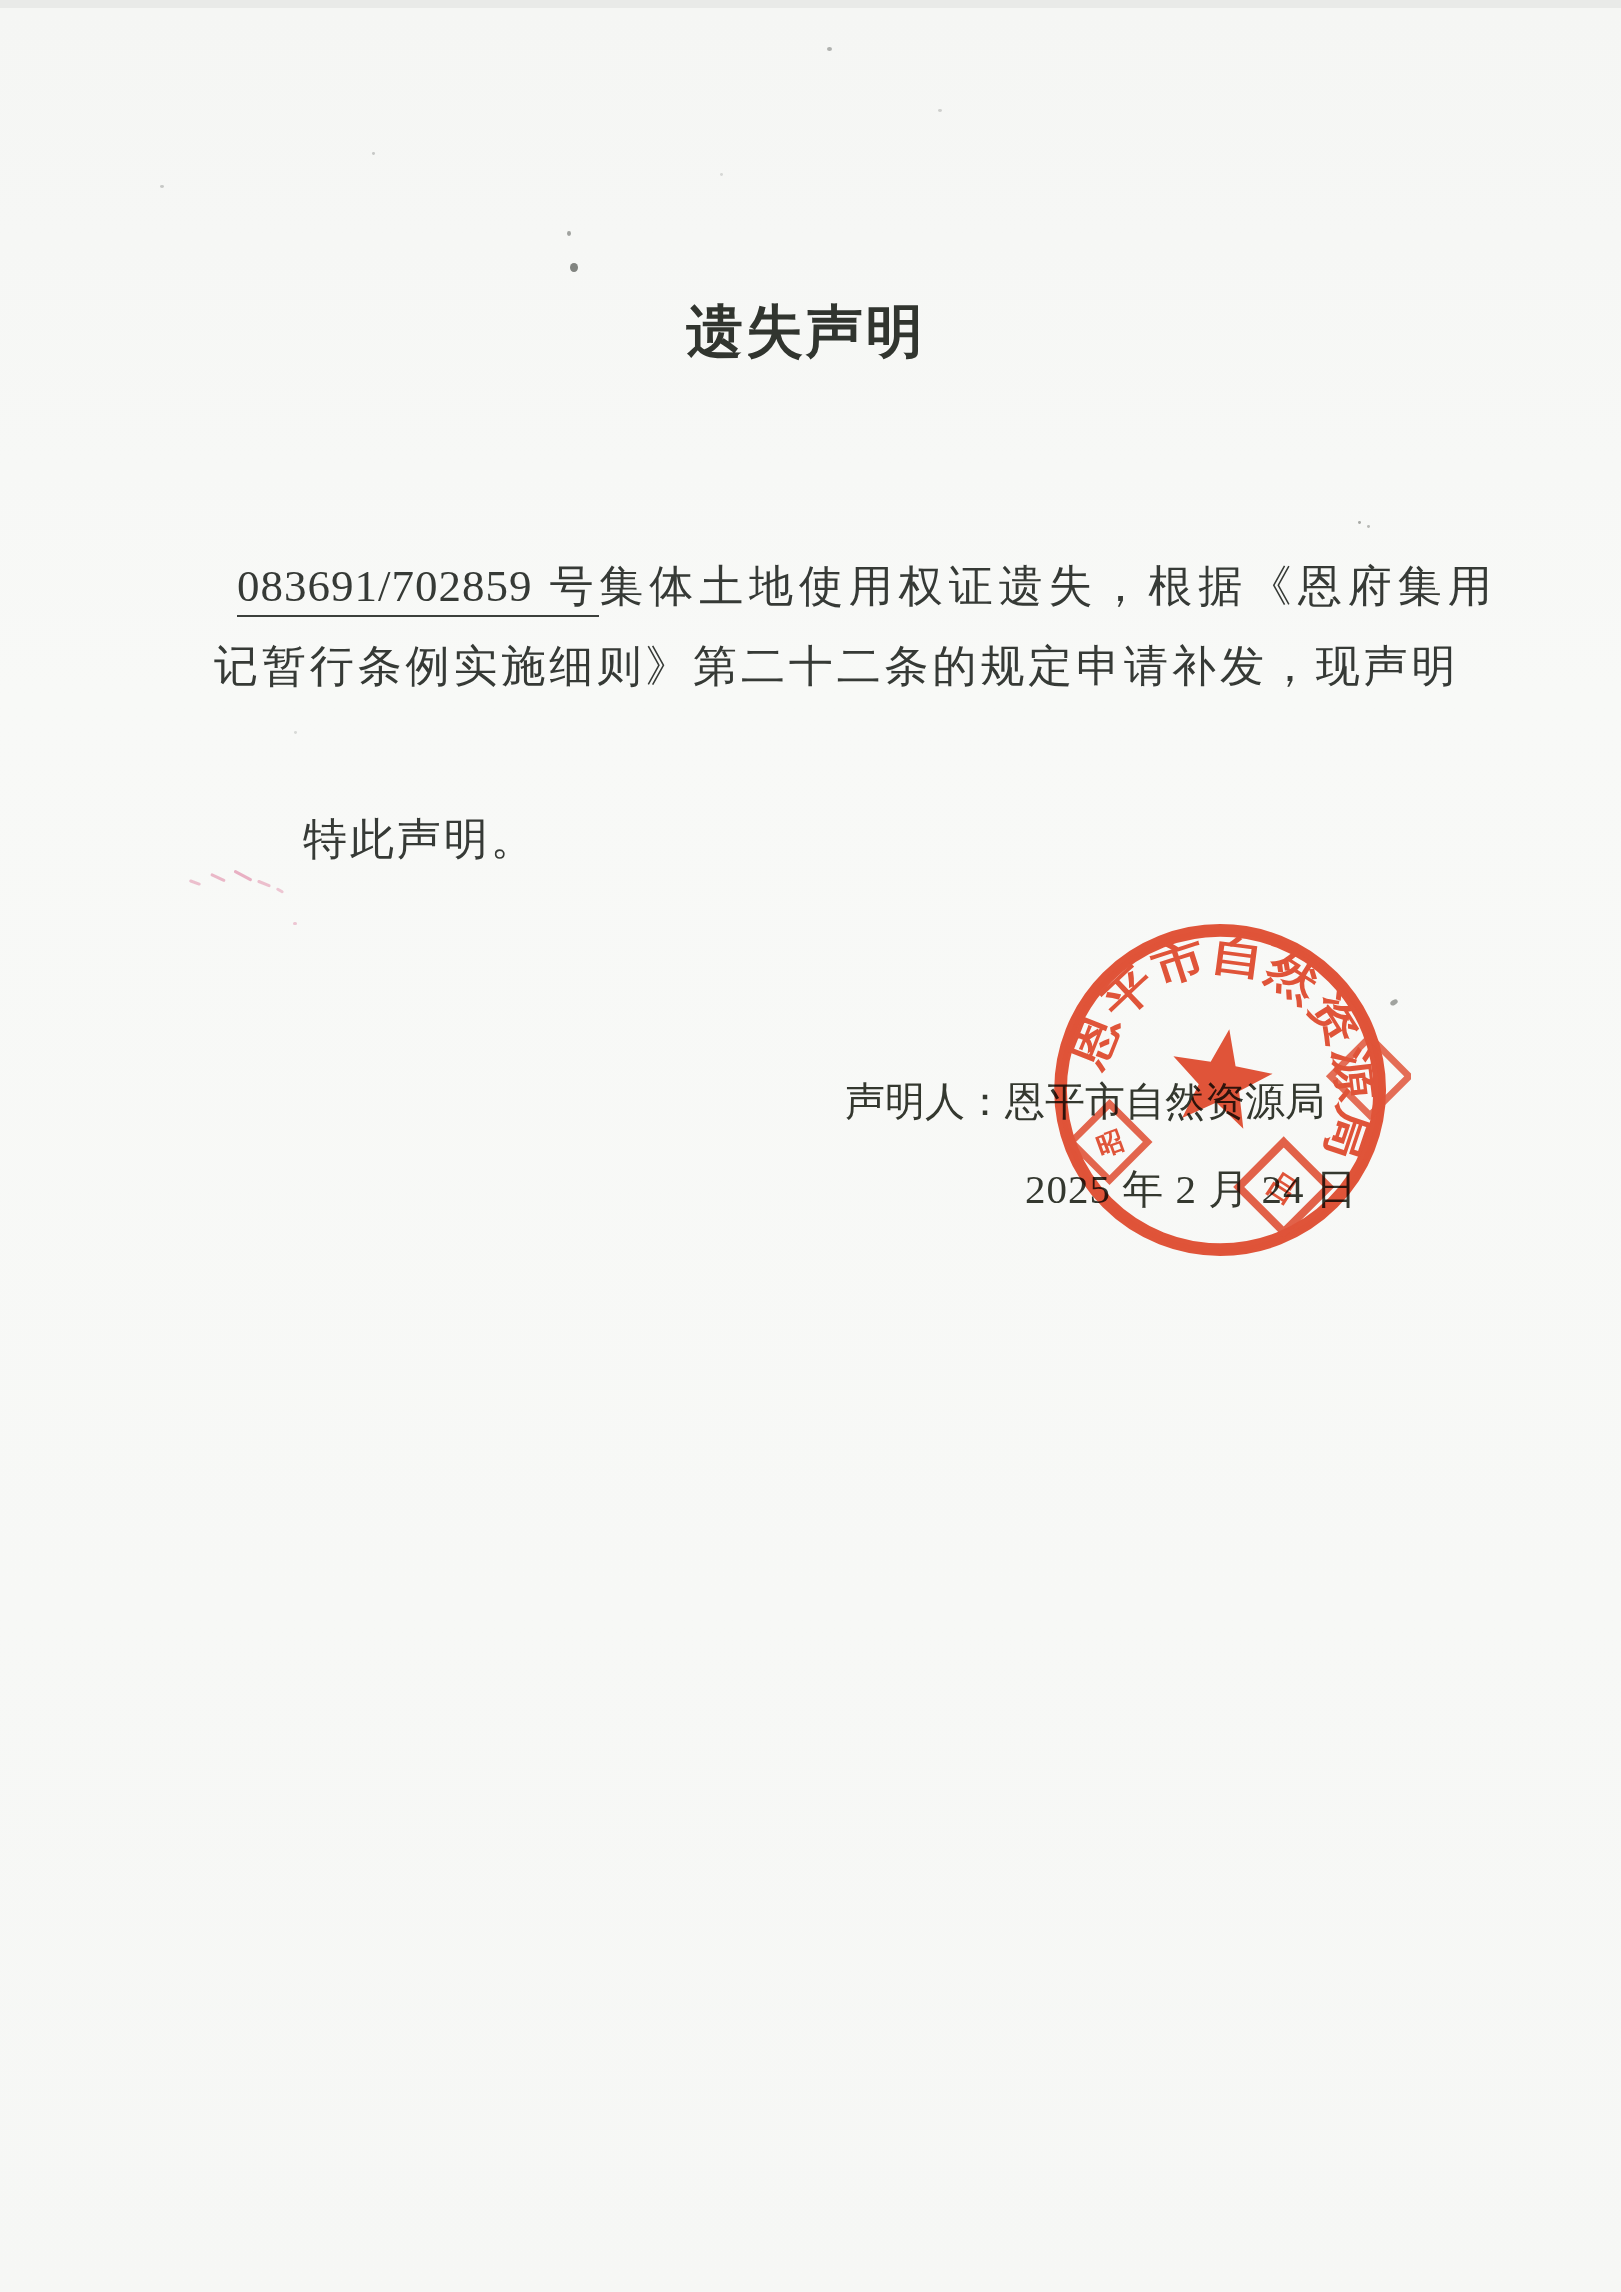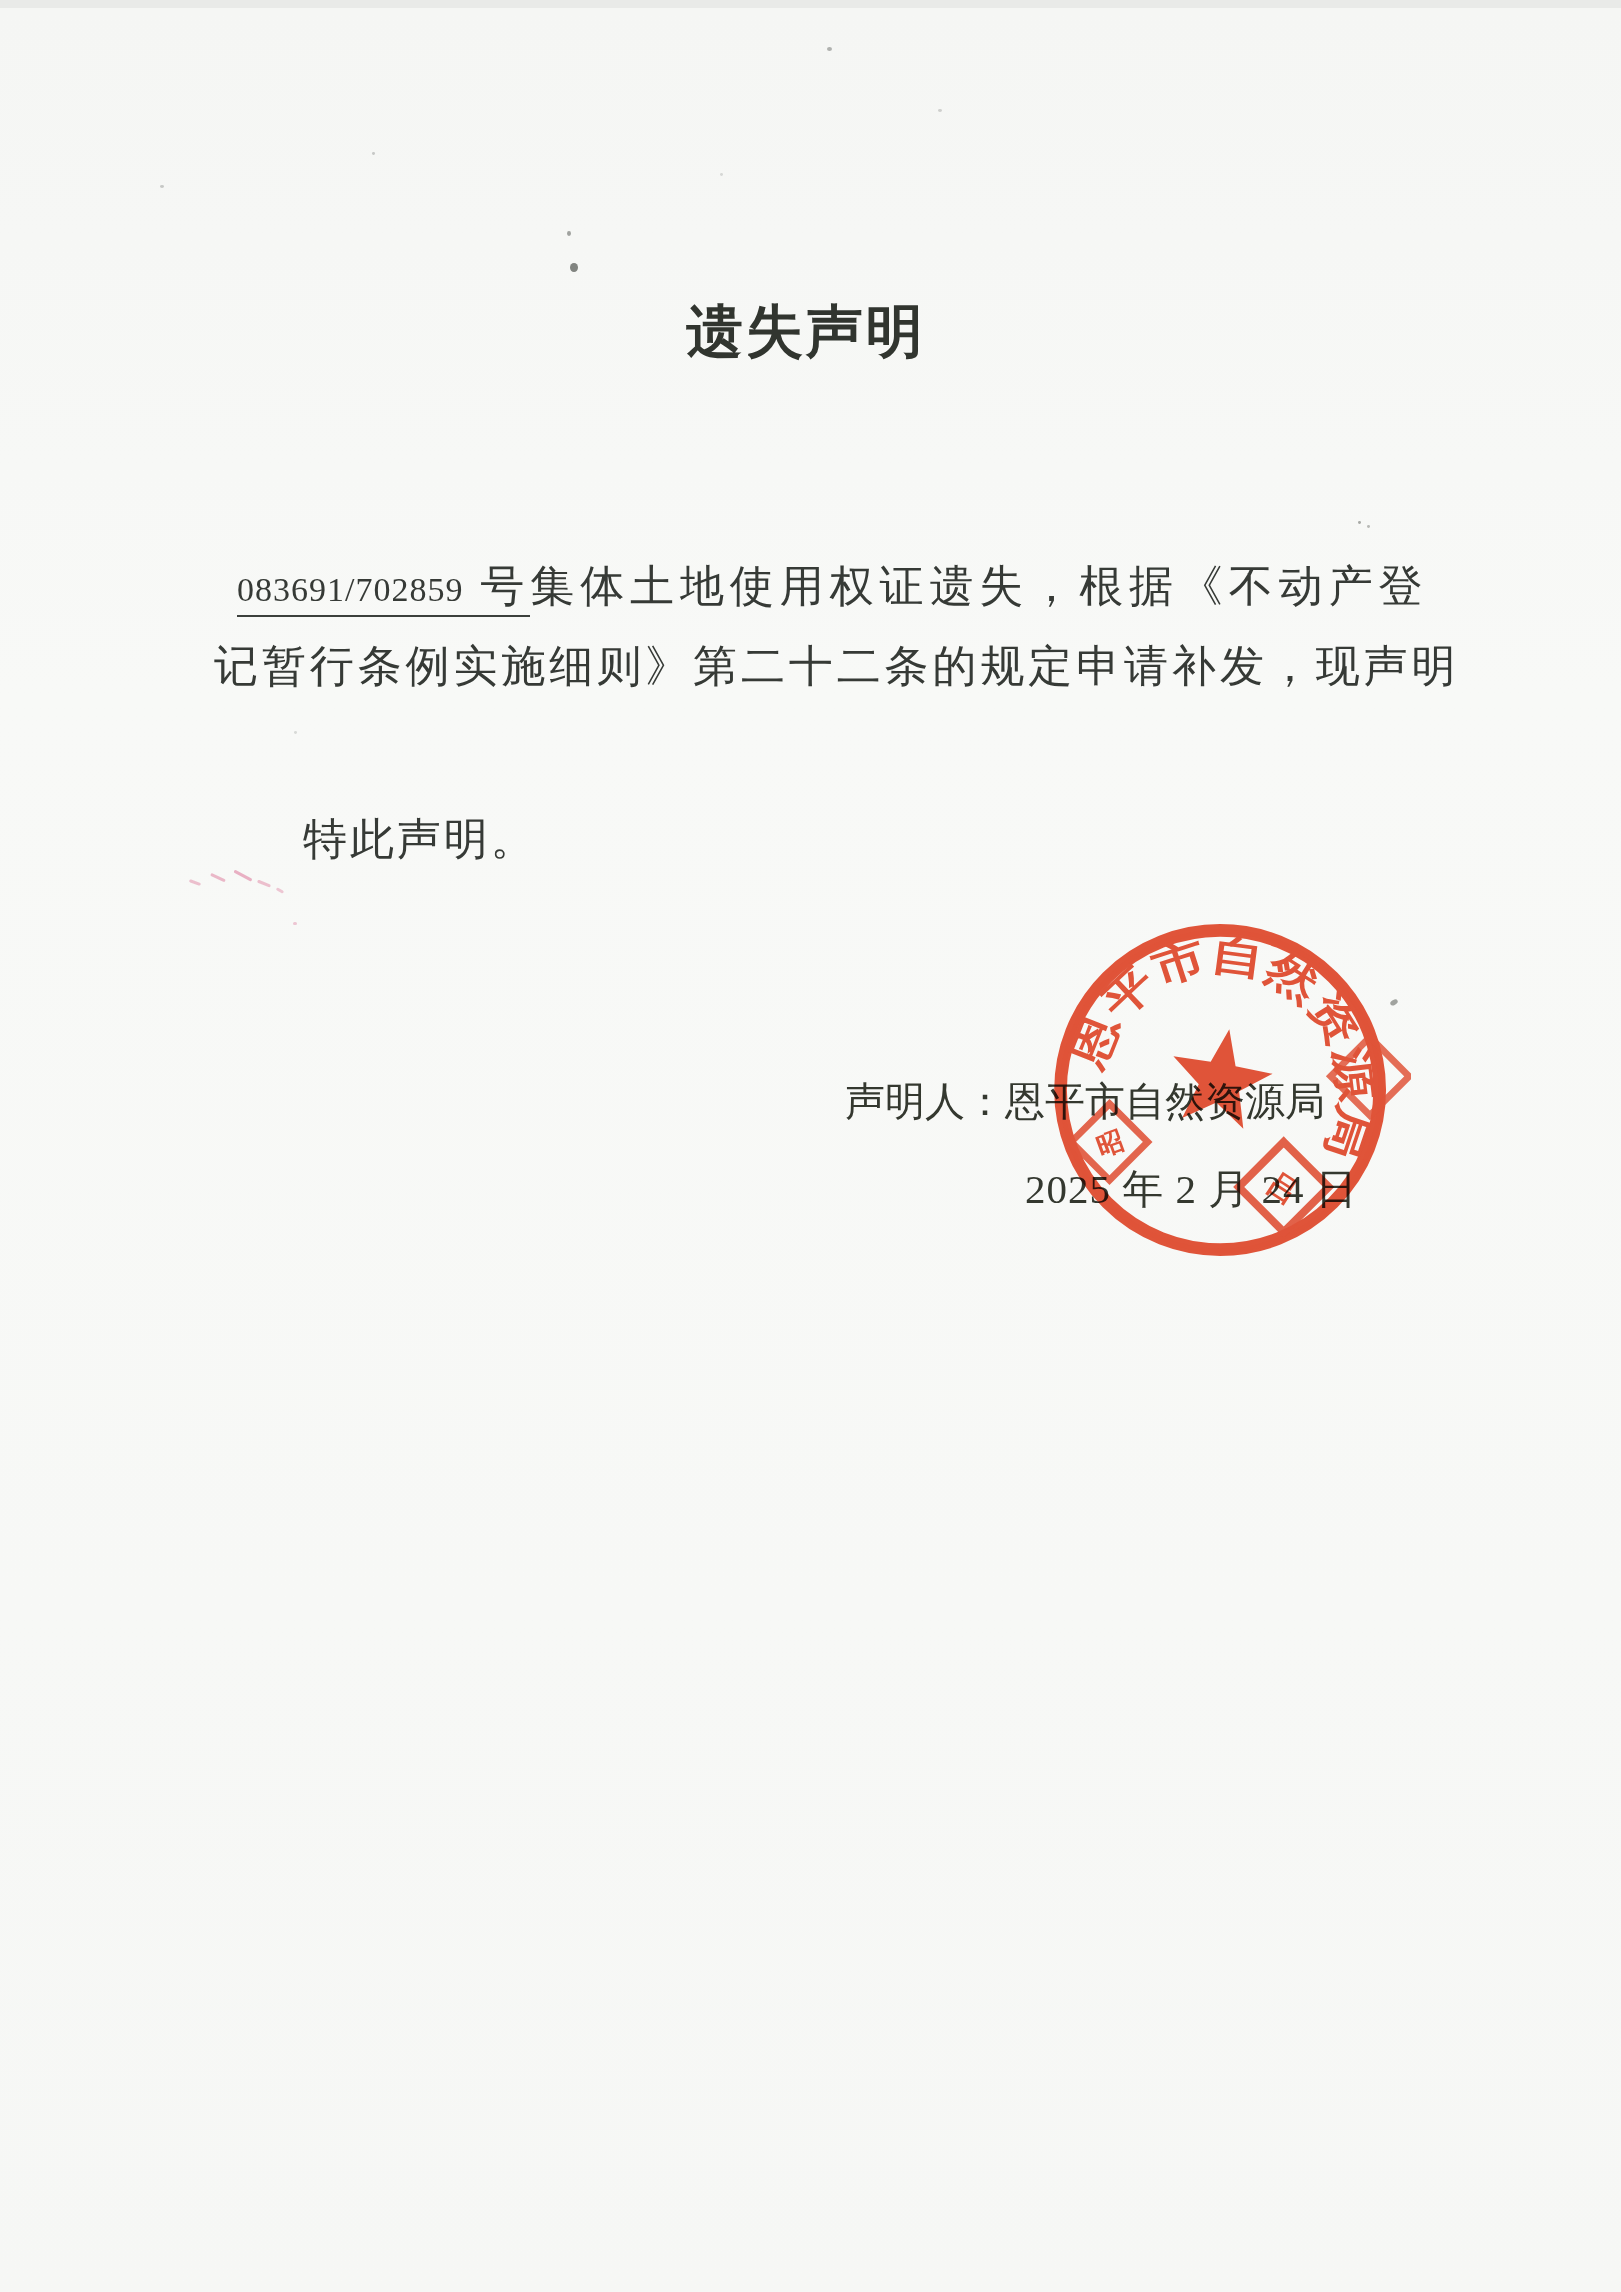--- a/index.html
+++ b/index.html
@@ -22,21 +22,21 @@
     font-size:44px;line-height:53px;white-space:pre;
     color:#363a36;
   }
   .ls1{letter-spacing:4.9px;}
   .ls2{letter-spacing:5.9px;}
   .ls3{letter-spacing:3.9px;}
   .ls4{letter-spacing:5.9px;}
   .ls5{letter-spacing:2.9px;}
   .ul{border-bottom:2.9px solid #3c403c;padding-bottom:3.9px;}
   .ul-trail{padding-right:17.6px;}
-  .num{font-size:34px;letter-spacing:1px;}
+  .num{font-size:45px;letter-spacing:1px;}
   .sig-line{
     position:absolute;left:845px;top:1069px;
     font-size:40px;line-height:49px;letter-spacing:0;
     white-space:pre;color:#34382f;
   }
   .date-line{
     position:absolute;left:1025px;top:1157px;
     font-size:41px;line-height:49px;letter-spacing:1px;
     white-space:pre;color:#34382f;
   }
@@ -49,21 +49,21 @@
   .pink-stroke{position:absolute;height:2.9px;background:#d9688f;border-radius:2px;}
 </style>
 </head>
 <body>
 
 <div class="page">
 
   <div class="doc-title"><span>遗失声明</span></div>
 
 
-  <div class="bline ls2" style="left:237px;top:552px;"><span class="ul"><span class="num">083691/702859</span><span> 号</span></span><span>集体土地使用权证遗失，根据《不动产登</span></div>
+  <div class="bline ls2" style="left:237px;top:552px;"><span class="ul"><span class="num">083691/702859</span><span> 号</span></span><span>集体土地使用权证遗失，根据《恩府集用</span></div>
 
   <div class="bline ls3" style="left:214px;top:632px;text-align:right;">记暂行条例实施细则》第二十二条的规定申请补发，现声明</div>
 
 
   <div class="bline ls5" style="left:303px;top:805px;">特此声明。</div>
 
   <div class="sig-line">声明人：恩平市自然资源局</div>
   <div class="date-line">2025 年 2 月 24 日</div>
 
   <svg class="seal" viewBox="0 0 380 390">

